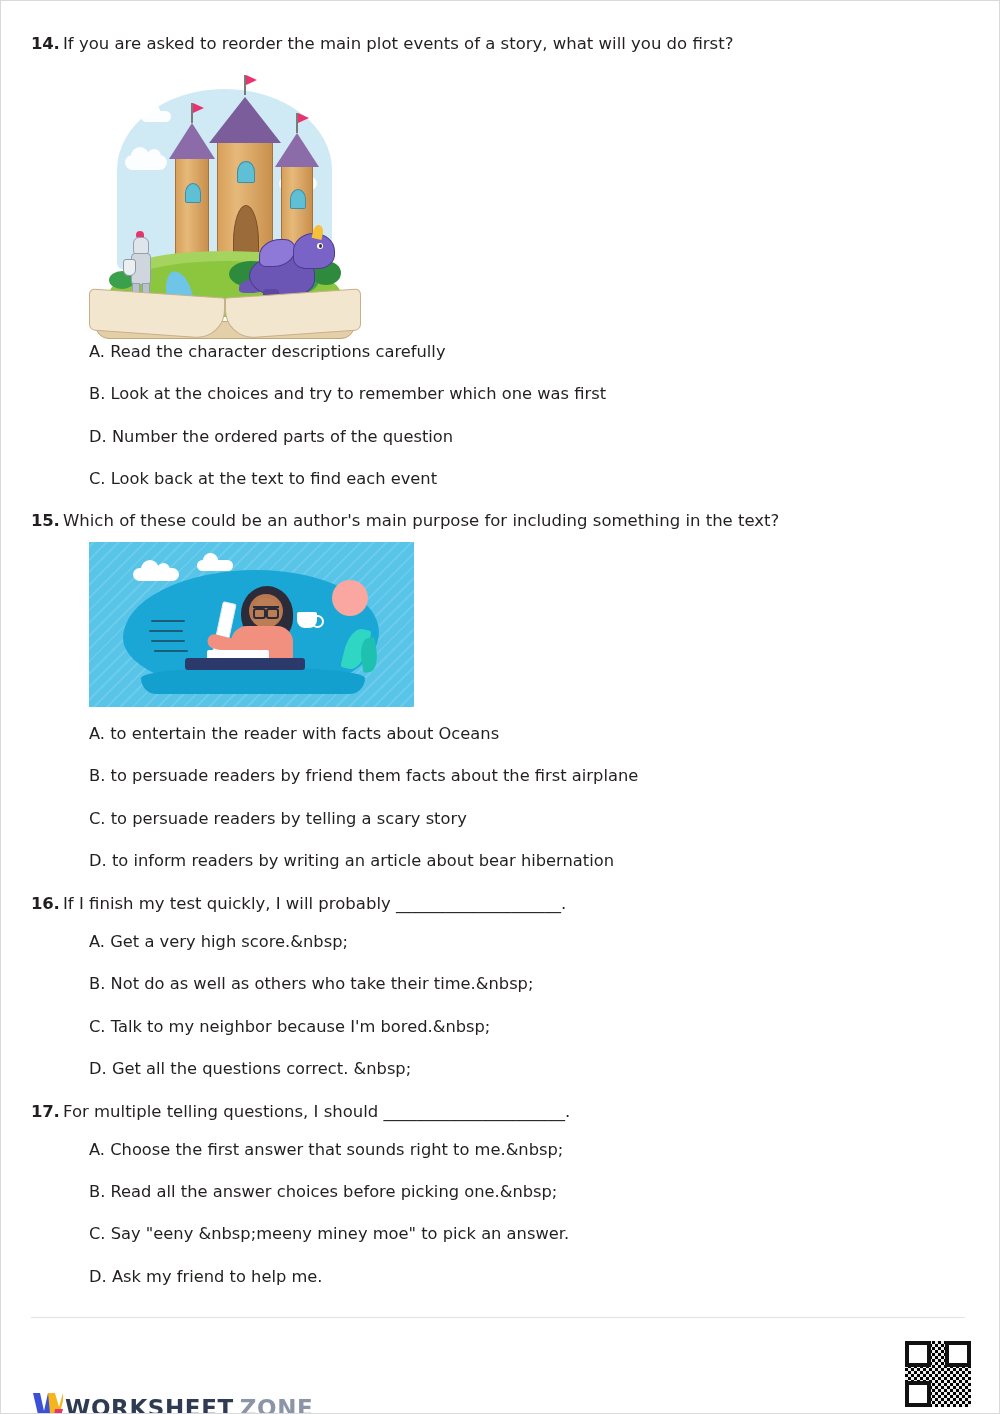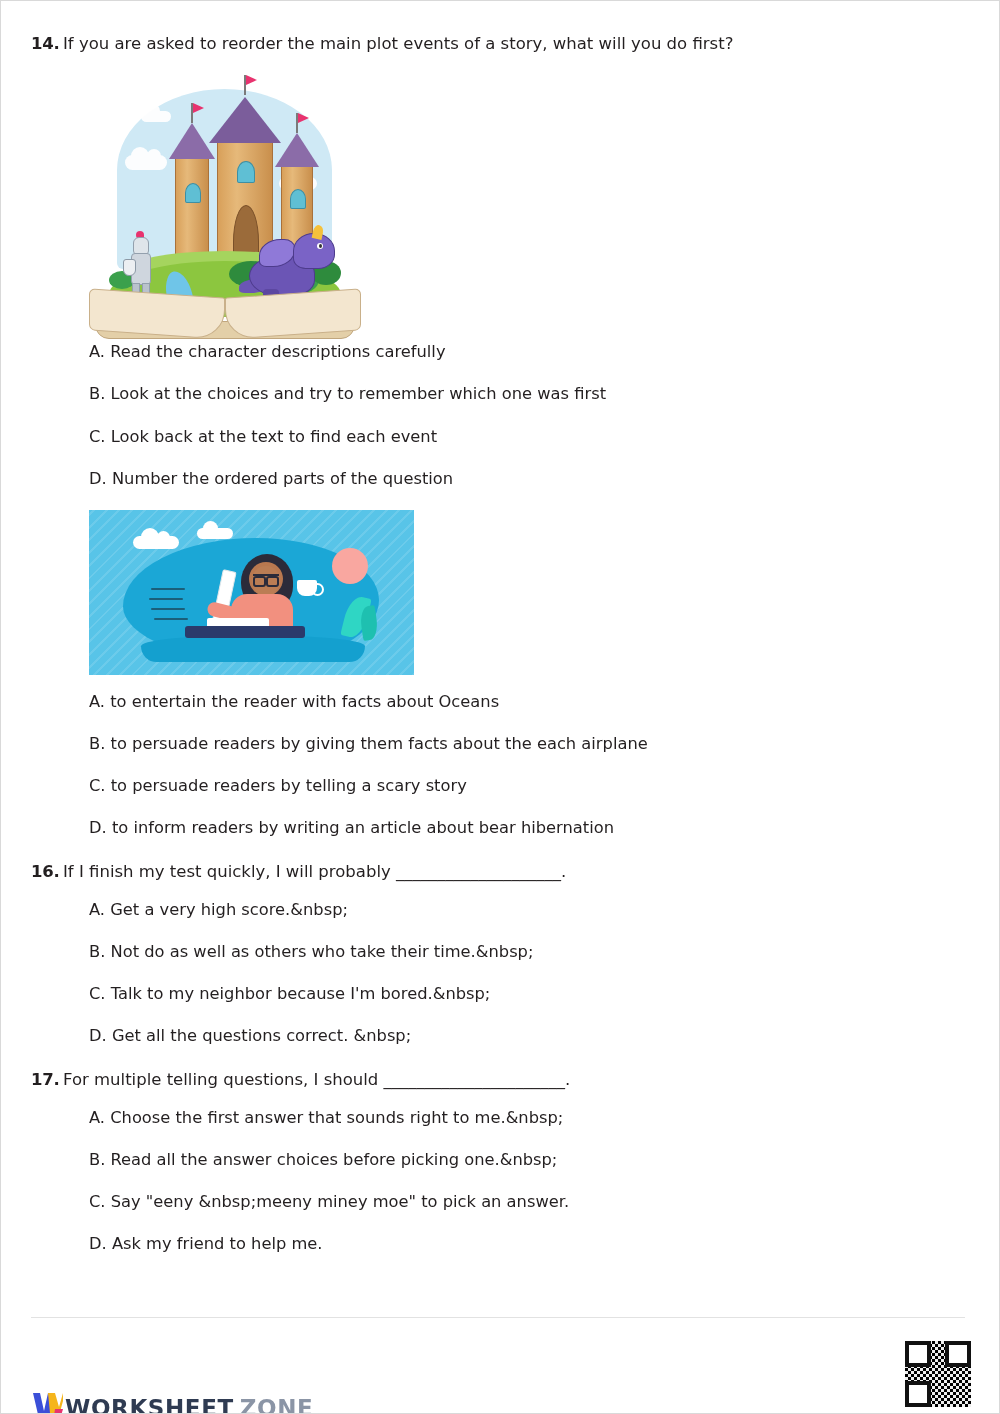--- a/index.html
+++ b/index.html
@@ -427,26 +427,30 @@
             <div class="book-base"></div>
             <div class="book-left"></div>
             <div class="book-right"></div>
           </div>
         </div>
       </div>
 
       <div class="choices">
         <div class="choice">A. Read the character descriptions carefully</div>
         <div class="choice">B. Look at the choices and try to remember which one was first</div>
+        <div class="choice">D. Number the ordered parts of the question</div>
         <div class="choice">C. Look back at the text to find each event</div>
-        <div class="choice">D. Number the ordered parts of the question</div>
       </div>
     </div>
 
     <div class="q-block">
+      <div class="question">
+        <div class="q-num">15.</div>
+        <div class="q-text">Which of these could be an author's main purpose for including something in the text?</div>
+      </div>
 
       <div class="illus-wrap">
         <div class="writer-scene">
           <div class="ws-stripes"></div>
           <div class="ws-blob"></div>
           <div class="ws-cloud w1"></div>
           <div class="ws-cloud w2"></div>
           <div class="ws-sun"></div>
           <div class="ws-fern">
             <span style="top:4px;left:2px;"></span>
@@ -465,21 +469,21 @@
           <div class="ws-body"></div>
           <div class="ws-arm"></div>
           <div class="ws-cup"></div>
           <div class="ws-paper"></div>
           <div class="ws-desk"></div>
         </div>
       </div>
 
       <div class="choices">
         <div class="choice">A. to entertain the reader with facts about Oceans</div>
-        <div class="choice">B. to persuade readers by giving them facts about the each airplane</div>
+        <div class="choice">B. to persuade readers by friend them facts about the first airplane</div>
         <div class="choice">C. to persuade readers by telling a scary story</div>
         <div class="choice">D. to inform readers by writing an article about bear hibernation</div>
       </div>
     </div>
 
     <div class="q-block" style="margin-top:22px;">
       <div class="question" style="margin-bottom:16px;">
         <div class="q-num">16.</div>
         <div class="q-text">If I finish my test quickly, I will probably ____________________.</div>
       </div>

